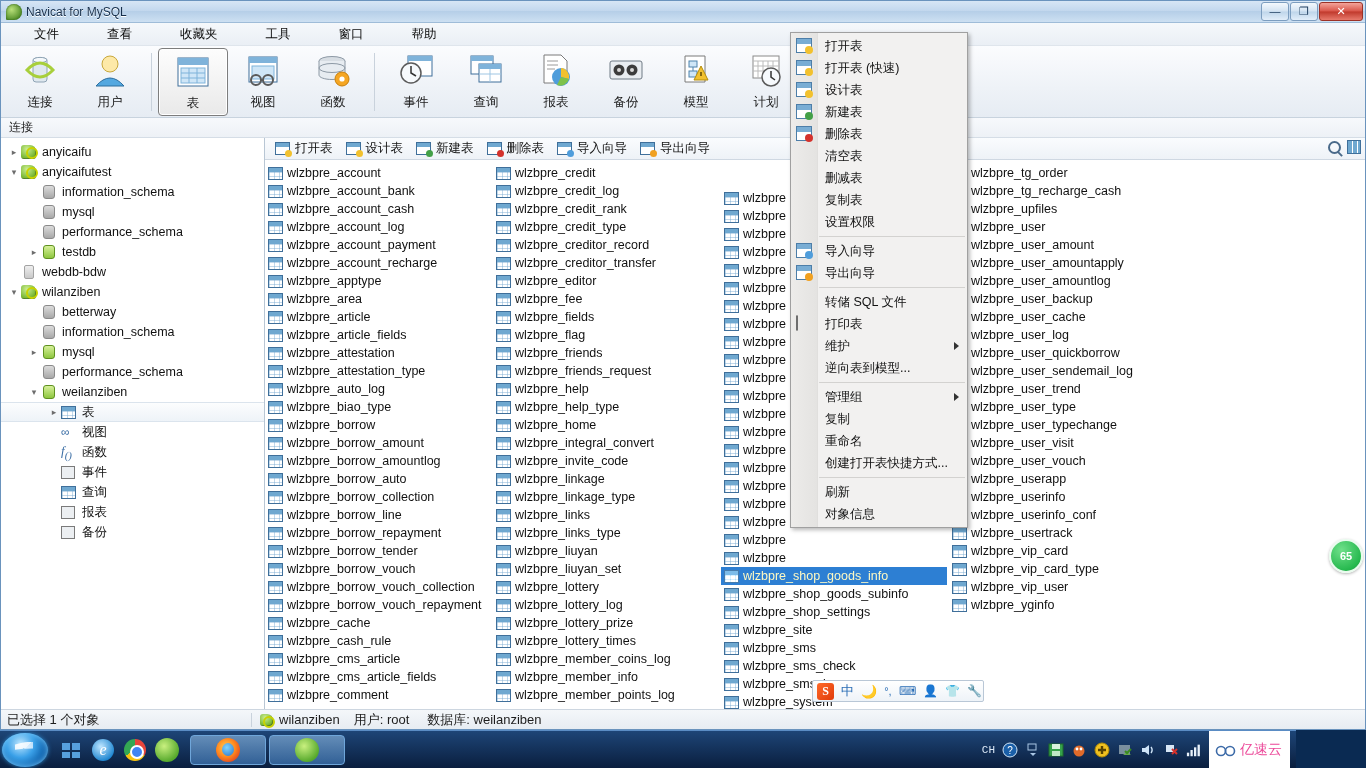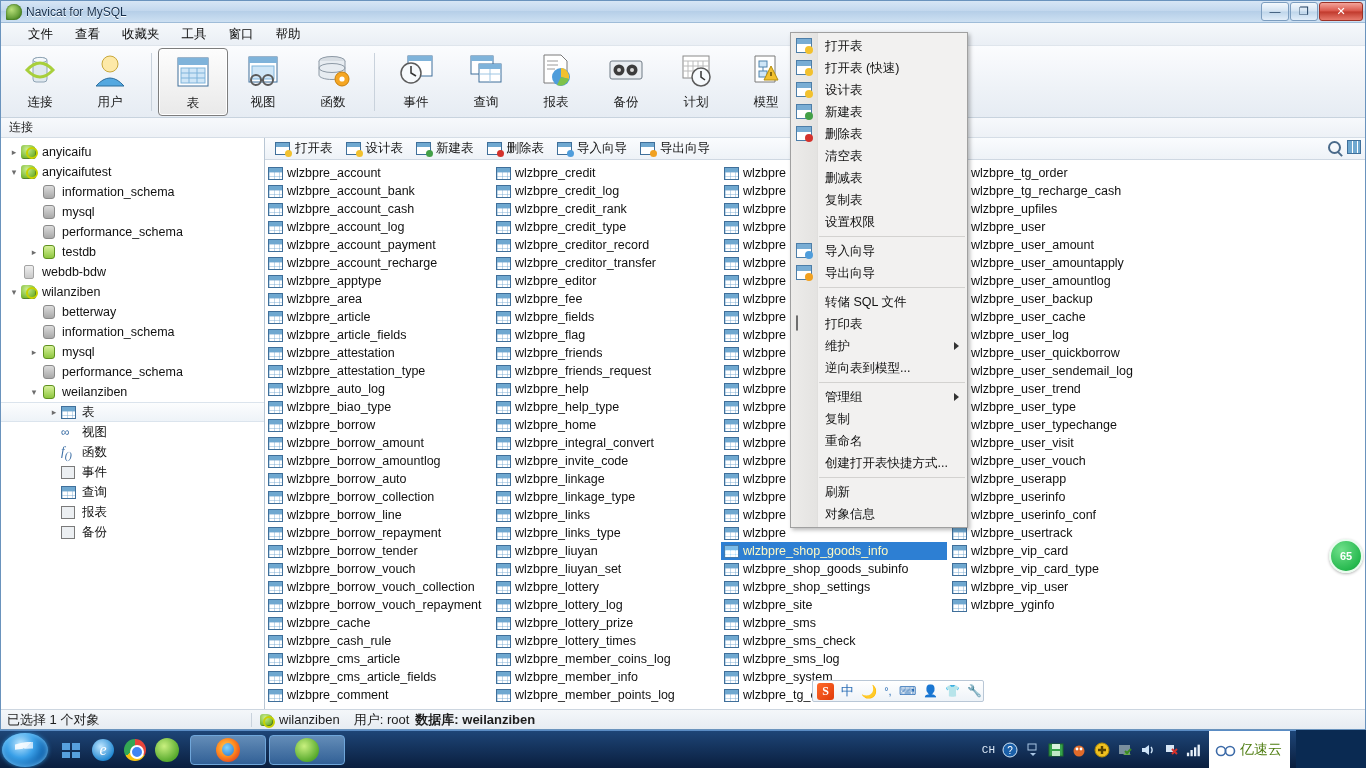--- a/index.html
+++ b/index.html
@@ -43,23 +43,24 @@
     color: #1b3a5c; font-size: 11px; line-height: 1;
   }
   .win-btn.close {
     width: 44px;
     background: linear-gradient(to bottom, #f3a49a, #d9564a 48%, #c0392c 52%, #e77a6c);
     border-color: #9c3126; color: #fff; font-weight: bold;
   }
 
   
   .menubar {
-    height: 23px; display: flex; align-items: center; padding-left: 16px;
+    height: 23px; display: flex; align-items: center; padding-left: 22px;
     background: linear-gradient(to bottom, #f5f8fb, #eaeff5);
     border-bottom: 1px solid #dfe5ec;
+    gap: 26px;
   }
   .menubar .mi {
     padding: 3px 11px; font-size: 12.5px; color: #0b0b0b; cursor: default;
   }
 
   
   .toolbar {
     height: 72px; display: flex; align-items: flex-start; padding: 2px 0 0 4px;
     background: linear-gradient(to bottom, #fbfcfe, #eef2f7 60%, #e6ecf3);
     border-bottom: 1px solid #c8d3de;
@@ -303,21 +304,21 @@
     display:flex; align-items:center; justify-content:center;
   }
   .tray {
     position:absolute; right: 0; top: 0; height: 38px;
     display:flex; align-items:center; gap: 7px; padding-right: 6px;
   }
   .tray-txt { color:#dbe8f7; font-size: 11px; font-family:"Liberation Mono", monospace; }
   .tray-ico { width:16px; height:16px; display:flex; align-items:center; justify-content:center; }
   .brand {
     display:flex; align-items:center; gap:3px;
-    background:#fff; height:38px; padding: 0 8px 0 6px; color:#4d7c0f;
+    background:#fff; height:38px; padding: 0 8px 0 6px; color:#ec4899;
     font-size: 14px;
   }
 
   
   .g-ie { width:22px;height:22px;border-radius:50%;
     background: radial-gradient(circle at 40% 35%, #bfe6ff, #1b84d0 75%);
     position:relative; }
   .g-ie:after{content:'e';position:absolute;inset:0;display:flex;align-items:center;justify-content:center;
     color:#fff;font-style:italic;font-family:"Liberation Serif",serif;font-size:16px;}
   .g-chrome { width:22px;height:22px;border-radius:50%;
@@ -470,41 +471,41 @@
           <circle cx="27" cy="18" r="5.5" fill="#3c3c3c"></circle>
           <circle cx="27" cy="18" r="2" fill="#d9d9d9"></circle>
         </svg>
       </div>
       <div class="tb-lab">备份</div>
     </div>
 
     <div class="tb-item">
       <div class="tb-ico">
         <svg width="42" height="40" viewBox="0 0 42 40">
-          <rect x="8" y="4" width="26" height="22" fill="#fff" stroke="#8a8a8a"></rect>
-          <path d="M8 9h26M13 9v17M18 9v17M23 9v17M28 9v17M8 14h26M8 19h26" stroke="#bbb"></path>
-          <circle cx="26" cy="25" r="9" fill="#f7fafd" stroke="#5a5a5a" stroke-width="1.5"></circle>
-          <path d="M26 19v6l4 3" stroke="#333" fill="none" stroke-width="1.5"></path>
-        </svg>
-      </div>
-      <div class="tb-lab">计划</div>
-    </div>
-
-    <div class="tb-item">
-      <div class="tb-ico">
-        <svg width="42" height="40" viewBox="0 0 42 40">
           <path d="M10 4h20v26H10z" fill="#fff" stroke="#7a7a7a"></path>
           <rect x="14" y="9" width="8" height="6" fill="#cfe6f7" stroke="#4f83ad"></rect>
           <rect x="14" y="19" width="8" height="6" fill="#cfe6f7" stroke="#4f83ad"></rect>
           <path d="M18 15v4" stroke="#4f83ad"></path>
           <path d="M26 14 l7 14 h-14z" fill="#f2c12e" stroke="#b38c0a"></path>
           <path d="M26 20v4" stroke="#5a4400" stroke-width="1.4"></path>
         </svg>
       </div>
       <div class="tb-lab">模型</div>
+    </div>
+
+    <div class="tb-item">
+      <div class="tb-ico">
+        <svg width="42" height="40" viewBox="0 0 42 40">
+          <rect x="8" y="4" width="26" height="22" fill="#fff" stroke="#8a8a8a"></rect>
+          <path d="M8 9h26M13 9v17M18 9v17M23 9v17M28 9v17M8 14h26M8 19h26" stroke="#bbb"></path>
+          <circle cx="26" cy="25" r="9" fill="#f7fafd" stroke="#5a5a5a" stroke-width="1.5"></circle>
+          <path d="M26 19v6l4 3" stroke="#333" fill="none" stroke-width="1.5"></path>
+        </svg>
+      </div>
+      <div class="tb-lab">计划</div>
     </div>
   </div>
 
   <div class="connbar">
     <span>连接</span>
   </div>
 
   <div class="body">
 
     <div class="sidebar" id="sidebar">
@@ -959,21 +960,21 @@
             </div>
             <div class="lrow">
               <span class="ti ico-table"></span>
               <span>wlzbpre_member_info</span>
             </div>
             <div class="lrow">
               <span class="ti ico-table"></span>
               <span>wlzbpre_member_points_log</span>
             </div>
           </div>
-          <div class="col" style="left: 456px;">
+          <div class="col" style="left: 456px; margin-top: 25px;">
             <div class="lrow">
               <span class="ti ico-table"></span>
               <span>wlzbpre</span>
             </div>
             <div class="lrow">
               <span class="ti ico-table"></span>
               <span>wlzbpre</span>
             </div>
             <div class="lrow">
               <span class="ti ico-table"></span>
@@ -1288,21 +1289,21 @@
       </div>
     </div>
 
   <div class="statusbar">
     <div class="sb-left">已选择 1 个对象</div>
     <div class="sb-sep"></div>
     <div class="sb-mid">
       <span class="ico-server" style="width:13px;height:12px;"></span>
       <span>wilanziben</span>
       <span style="margin-left:8px;">用户: root</span>
-      <span style="margin-left:0;font-weight:bold;">数据库: weilanziben</span>
+      <span style="margin-left:12px;">数据库: weilanziben</span>
     </div>
   </div>
 
   <div class="fbadge">
     <span>65</span>
   </div>
 </div>
 
 <div class="imebar">
   <span class="ime-s">S</span>

